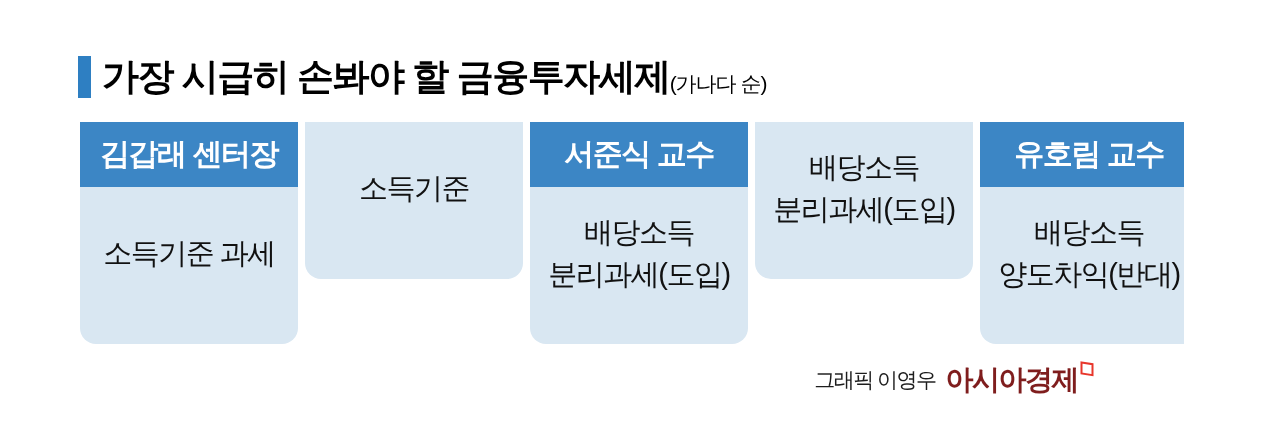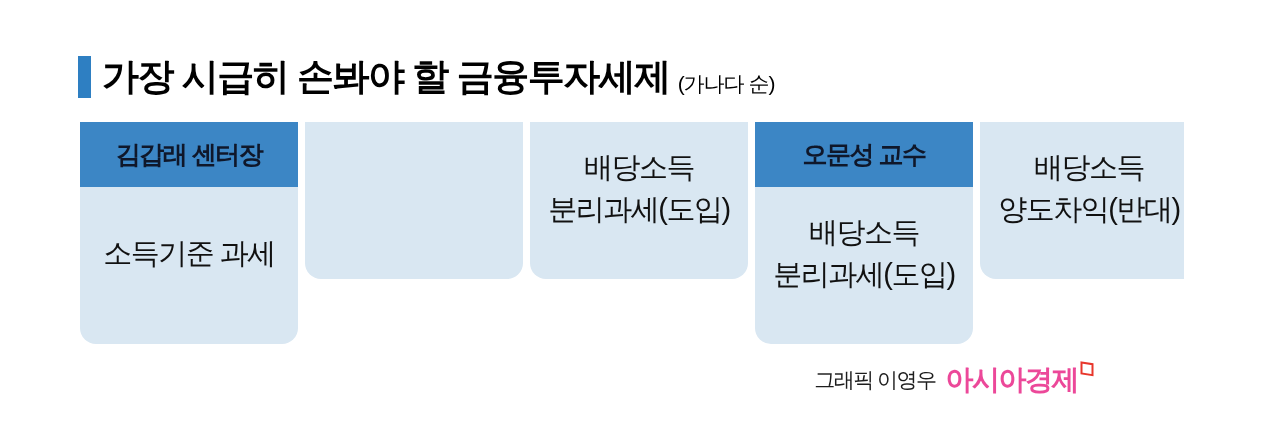--- a/index.html
+++ b/index.html
@@ -39,21 +39,21 @@
     white-space: nowrap;
   }
   .title-strong {
     font-weight: 900;
   }
   .title-note {
     font-size: 21px;
     font-weight: 500;
     color: #000000;
     letter-spacing: -1px;
-    margin-left: 8px;
+    margin-left: 0;
     align-self: flex-end;
     padding-bottom: 4px;
     white-space: nowrap;
   }
 
   
   .grid {
     position: absolute;
     left: 80px;
     top: 122px;
@@ -61,22 +61,22 @@
     gap: 7px;
   }
   .col {
     width: 218px;
     display: flex;
     flex-direction: column;
   }
   .col-header {
     height: 65px;
     background: #3c86c5;
-    color: #0f172a;
-    font-size: 25px;
+    color: #ffffff;
+    font-size: 30px;
     font-weight: 700;
     letter-spacing: -1.5px;
     display: flex;
     align-items: center;
     justify-content: center;
     white-space: nowrap;
   }
   .col-body {
     height: 157px;
     background: #d9e7f2;
@@ -110,21 +110,21 @@
     font-size: 21px;
     font-weight: 400;
     color: #1d1d1d;
     letter-spacing: -1.5px;
     margin-right: 10px;
     white-space: nowrap;
   }
   .brand {
     font-size: 28px;
     font-weight: 900;
-    color: #ec4899;
+    color: #7f1d1d;
     letter-spacing: -1.5px;
     white-space: nowrap;
   }
   .brand-mark {
     width: 14px;
     height: 16px;
     margin-left: 2px;
     align-self: flex-start;
     margin-top: -2px;
   }
@@ -148,39 +148,41 @@
     <div class="col">
       <div class="col-header">김갑래 센터장</div>
       <div class="col-body">
         <span class="cell-line">소득기준 과세</span>
 
       </div>
     </div>
 
     <div class="col">
       <div class="col-body">
+        <span class="cell-line">소득기준</span>
+      </div>
+    </div>
+
+    <div class="col">
+      <div class="col-header">서준식 교수</div>
+      <div class="col-body">
+        <span class="cell-line">배당소득</span>
+        <span class="cell-line">분리과세(도입)</span>
       </div>
     </div>
 
     <div class="col">
       <div class="col-body">
         <span class="cell-line">배당소득</span>
         <span class="cell-line">분리과세(도입)</span>
       </div>
     </div>
 
     <div class="col">
-      <div class="col-header">오문성 교수</div>
-      <div class="col-body">
-        <span class="cell-line">배당소득</span>
-        <span class="cell-line">분리과세(도입)</span>
-      </div>
-    </div>
-
-    <div class="col">
+      <div class="col-header">유호림 교수</div>
       <div class="col-body">
         <span class="cell-line">배당소득</span>
         <span class="cell-line">양도차익(반대)</span>
       </div>
     </div>
 
   </div>
 
   <div class="credit">
     <span class="credit-name">그래픽 이영우</span>

